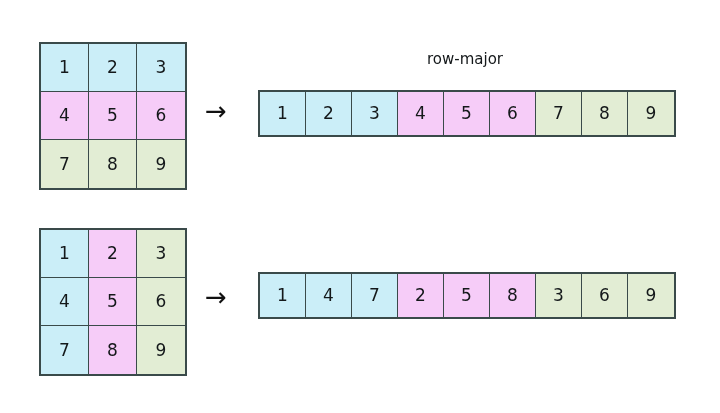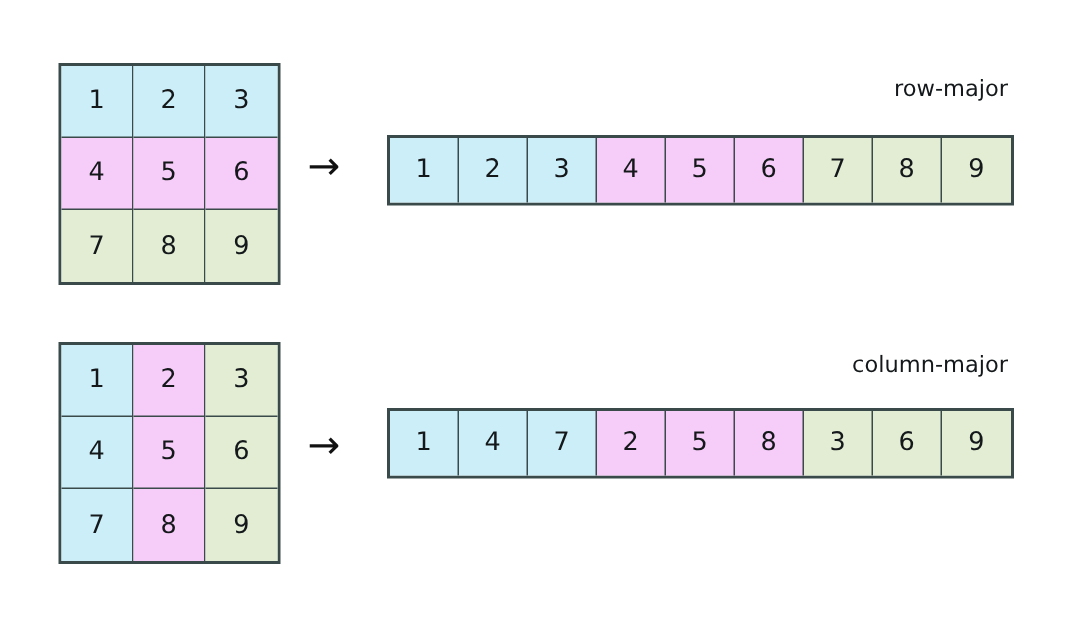--- a/index.html
+++ b/index.html
@@ -47,21 +47,21 @@
 
   
   .strip-wrap {
     position: absolute;
   }
   .strip-label {
     position: absolute;
     left: 0;
     top: 0;
     width: 100%;
-    text-align: right;
+    text-align: center;
     font-size: 15px;
     color: #14181a;
     line-height: 1;
   }
   .strip {
     position: absolute;
     left: 0;
     display: flex;
     border: 2px solid #3a4a4a;
     box-sizing: content-box;
@@ -136,21 +136,20 @@
       <div class="cell c-pink">5</div>
       <div class="cell c-green col-last">6</div>
       <div class="cell c-blue row-last">7</div>
       <div class="cell c-pink row-last">8</div>
       <div class="cell c-green col-last row-last">9</div>
     </div>
 
   <div class="arrow" style="left:205px; top:284px;">→</div>
 
   <div class="strip-wrap" style="left:258px; top:236px; width:414px; height:90px;">
-    <div class="strip-label">column-major</div>
     <div class="strip" id="strip-column-major" style="top:36px;">
         <div class="cell c-blue">1</div>
         <div class="cell c-blue">4</div>
         <div class="cell c-blue">7</div>
         <div class="cell c-pink">2</div>
         <div class="cell c-pink">5</div>
         <div class="cell c-pink">8</div>
         <div class="cell c-green">3</div>
         <div class="cell c-green">6</div>
         <div class="cell c-green last">9</div>

